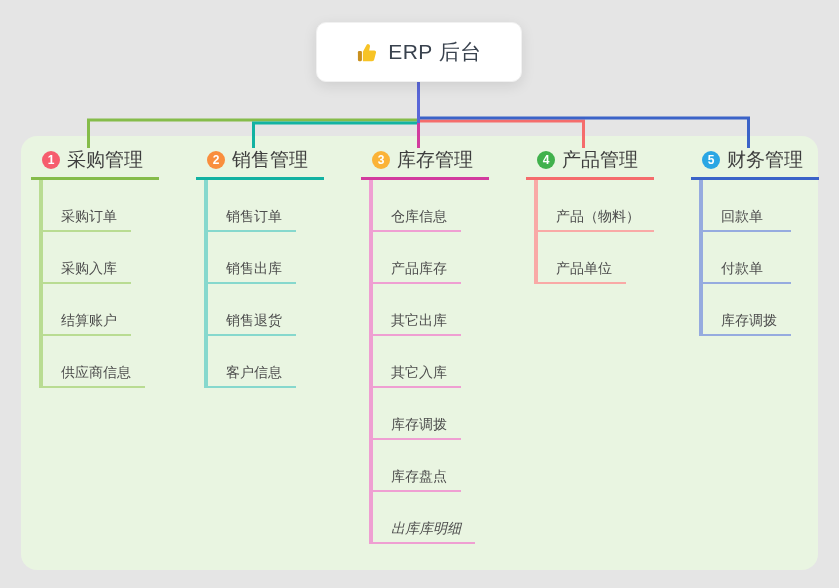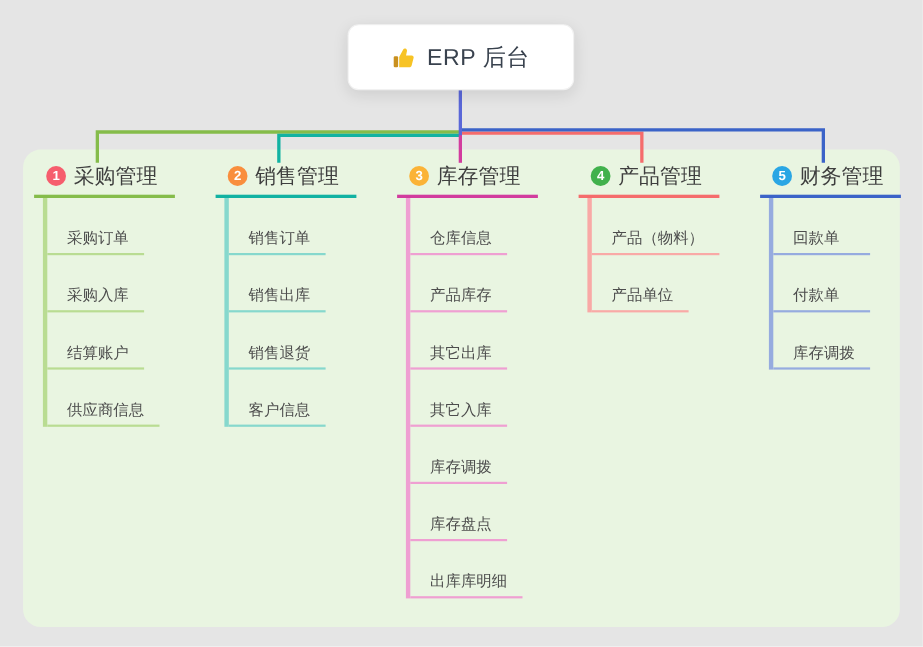--- a/index.html
+++ b/index.html
@@ -145,21 +145,21 @@
           <span class="badge" style="background: rgb(251, 179, 55);">3</span>
           <span class="branch-label">库存管理</span>
         </div>
         <div class="children" style="border-left-color: rgb(239, 159, 210);">
           <div class="child" style="border-bottom-color: rgb(239, 159, 210);">仓库信息</div>
           <div class="child" style="border-bottom-color: rgb(239, 159, 210);">产品库存</div>
           <div class="child" style="border-bottom-color: rgb(239, 159, 210);">其它出库</div>
           <div class="child" style="border-bottom-color: rgb(239, 159, 210);">其它入库</div>
           <div class="child" style="border-bottom-color: rgb(239, 159, 210);">库存调拨</div>
           <div class="child" style="border-bottom-color: rgb(239, 159, 210);">库存盘点</div>
-          <div class="child" style="border-bottom-color: rgb(239, 159, 210);">出库库明细</div>
+          <div class="child" style="border-bottom-color: rgb(239, 159, 210); font-style: italic;">出库库明细</div>
         </div>
       </div>
       <div class="branch" style="left: 526px;">
         <div class="branch-header" style="border-bottom-color: rgb(245, 108, 108);">
           <span class="badge" style="background: rgb(65, 177, 76);">4</span>
           <span class="branch-label">产品管理</span>
         </div>
         <div class="children" style="border-left-color: rgb(249, 169, 166);">
           <div class="child" style="border-bottom-color: rgb(249, 169, 166);">产品（物料）</div>
           <div class="child" style="border-bottom-color: rgb(249, 169, 166);">产品单位</div>

